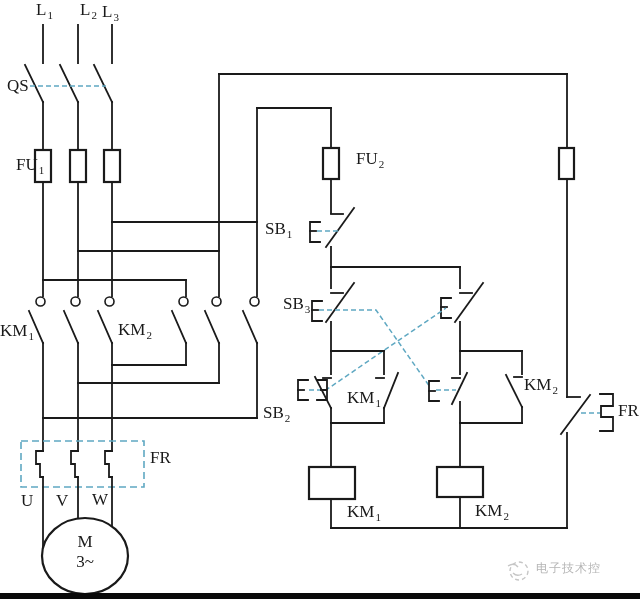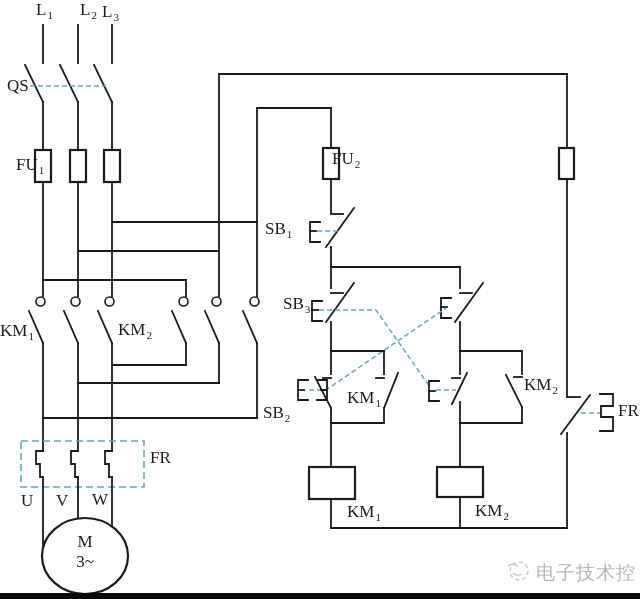--- a/index.html
+++ b/index.html
@@ -8,21 +8,21 @@
   svg{position:absolute;left:0;top:0;}
   .k{stroke:var(--line,#1a1a1a);stroke-width:1.8;fill:none;stroke-linecap:square;}
   .kf{stroke:var(--line,#1a1a1a);stroke-width:2.2;fill:none;}
   .cc{stroke:var(--line,#1a1a1a);stroke-width:1.6;fill:none;}
   .d{stroke:var(--link,#5fa8c2);stroke-width:1.5;fill:none;stroke-dasharray:5 3;}
   .box{stroke:var(--link,#5fa8c2);stroke-width:1.6;fill:none;stroke-dasharray:7 4;}
   .lbl{position:absolute;font-size:17px;color:var(--line,#1a1a1a);white-space:nowrap;line-height:1;}
   .lbl .sub{font-size:11px;position:relative;top:4px;margin-left:1px;}
   .ctr{text-align:center;}
   #watermark{position:absolute;left:536px;top:560px;font-family:"Liberation Sans","DejaVu Sans",sans-serif;
-             font-size:19px;letter-spacing:1px;color:var(--watermark,#b5b5b5);}
+             font-size:12px;letter-spacing:1px;color:var(--watermark,#b5b5b5);}
   #wmlogo{position:absolute;left:504px;top:556px;}
   #bottombar{position:absolute;left:0;top:593px;width:640px;height:6px;background:var(--bar,#000);}
 </style>
 </head>
 <body>
 
 <div id="stage">
 
   <svg width="640" height="599" viewBox="0 0 640 599">
 
@@ -225,21 +225,21 @@
 
   <div class="lbl" style="left:150px;top:449px;"><span>FR</span></div>
 
   <div class="lbl" style="left:21px;top:492px;"><span>U</span></div>
   <div class="lbl" style="left:56px;top:492px;"><span>V</span></div>
   <div class="lbl" style="left:92px;top:491px;"><span>W</span></div>
 
   <div class="lbl ctr" style="left:63px;top:533px;width:44px;"><span>M</span></div>
   <div class="lbl ctr" style="left:63px;top:553px;width:44px;"><span>3~</span></div>
 
-  <div class="lbl" style="left:332px;top:150px;"><span>FU</span><span class="sub">2</span></div>
+  <div class="lbl" style="left:356px;top:150px;"><span>FU</span><span class="sub">2</span></div>
 
   <div class="lbl" style="left:265px;top:220px;"><span>SB</span><span class="sub">1</span></div>
   <div class="lbl" style="left:283px;top:295px;"><span>SB</span><span class="sub">3</span></div>
   <div class="lbl" style="left:263px;top:404px;"><span>SB</span><span class="sub">2</span></div>
 
   <div class="lbl" style="left:347px;top:389px;"><span>KM</span><span class="sub">1</span></div>
   <div class="lbl" style="left:524px;top:376px;"><span>KM</span><span class="sub">2</span></div>
 
   <div class="lbl" style="left:347px;top:503px;"><span>KM</span><span class="sub">1</span></div>
   <div class="lbl" style="left:475px;top:502px;"><span>KM</span><span class="sub">2</span></div>

